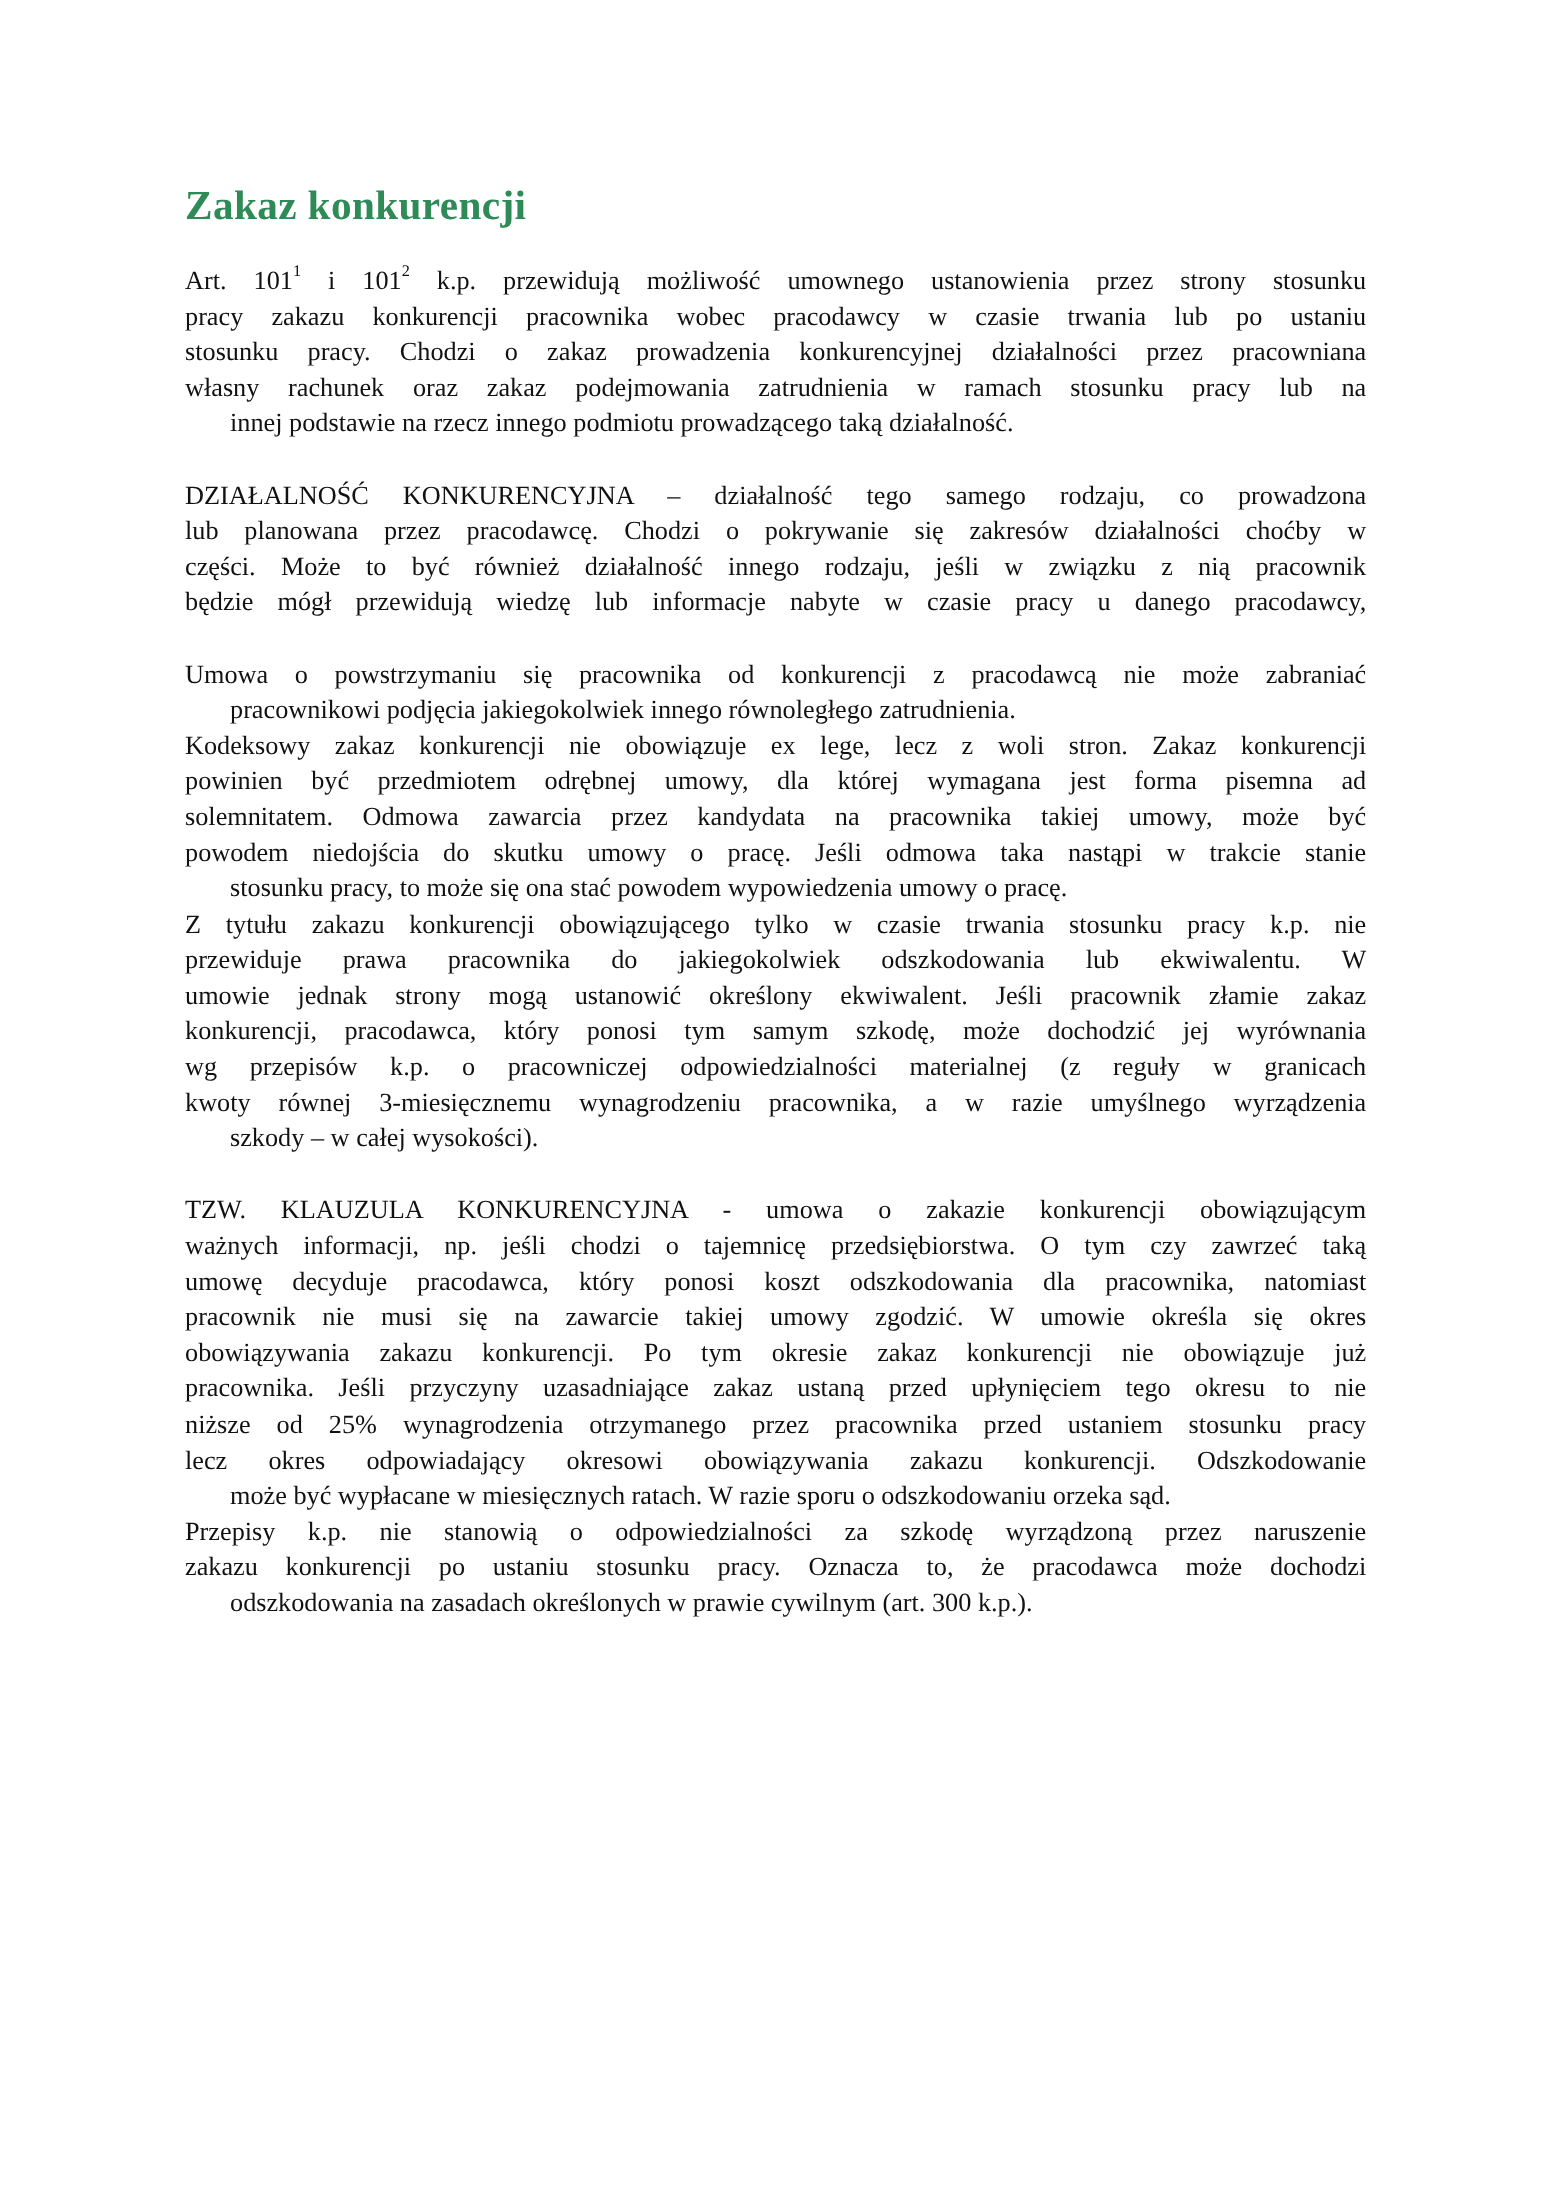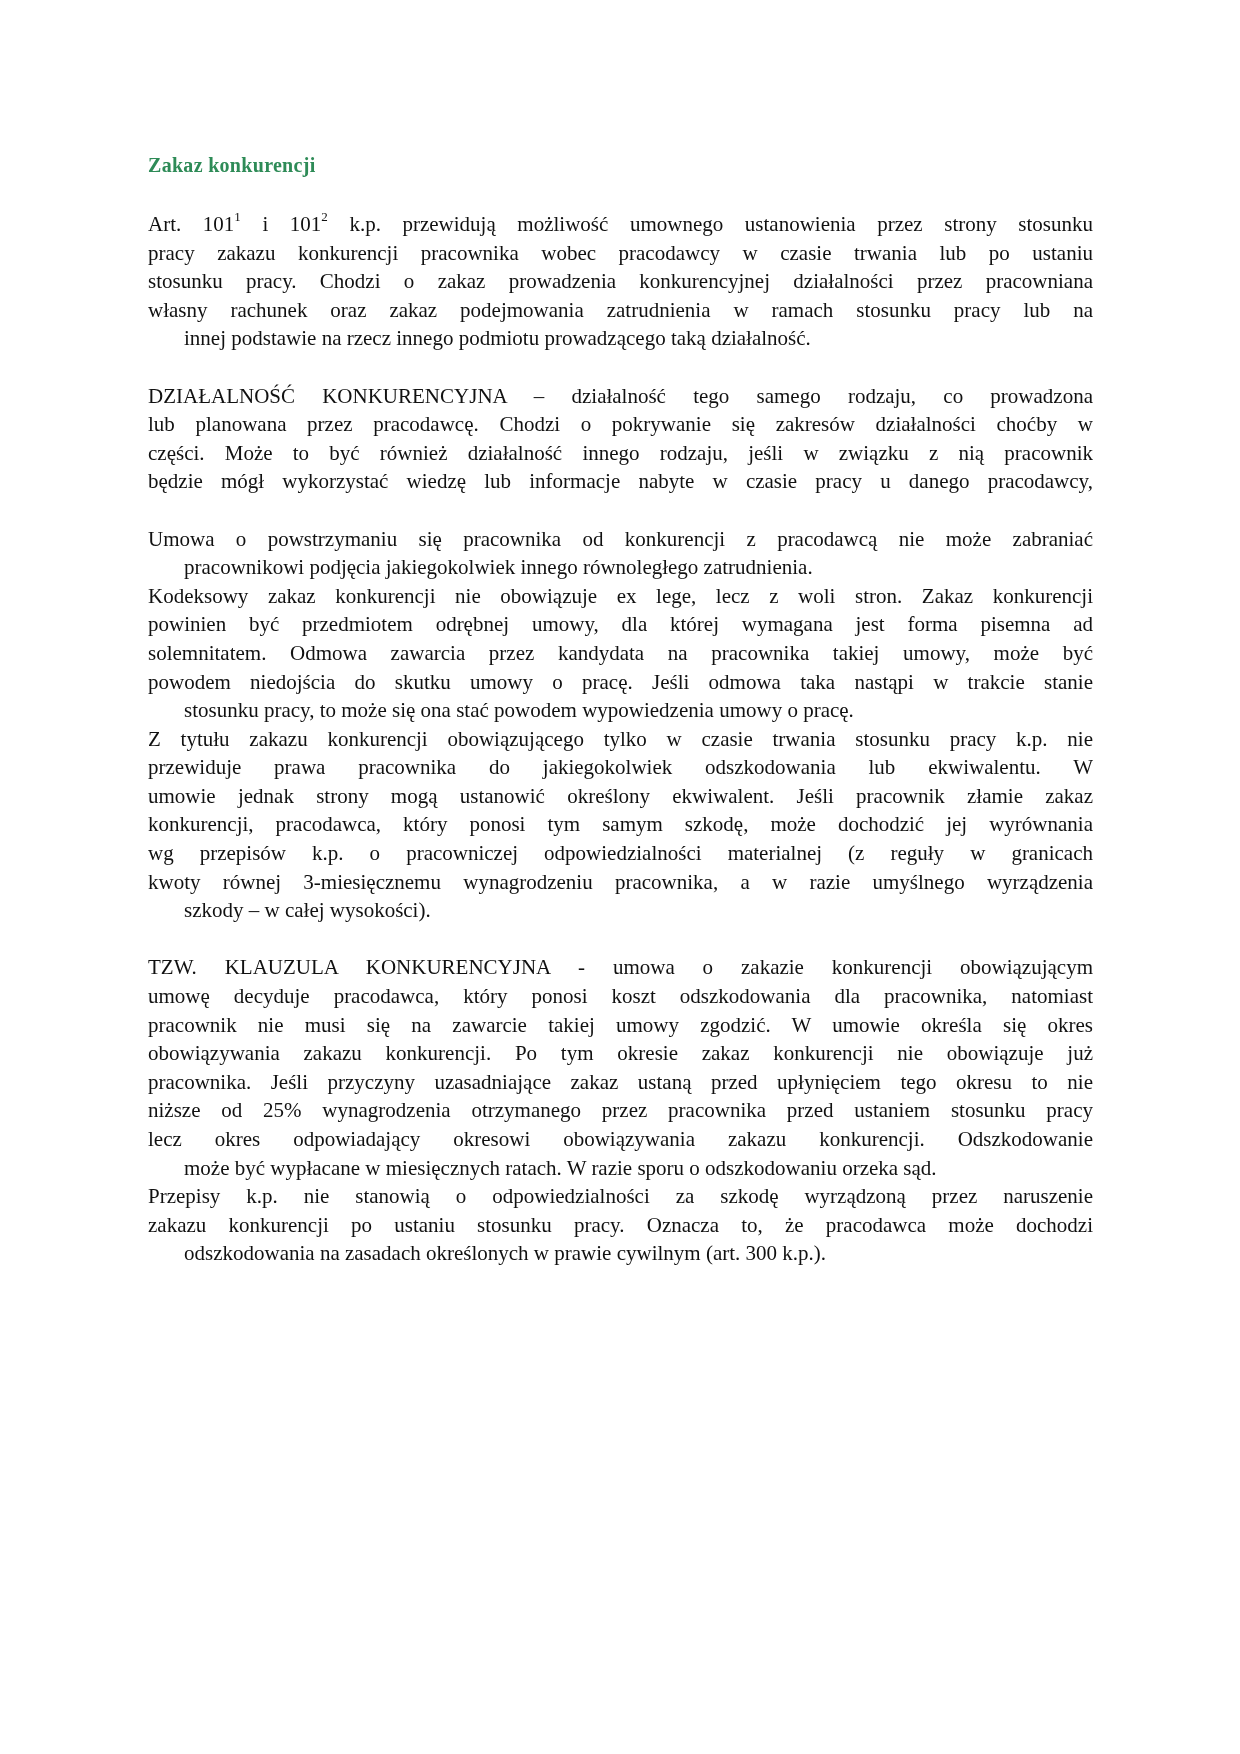--- a/index.html
+++ b/index.html
@@ -19,21 +19,21 @@
       position: absolute;
       left: 148px;
       top: 0;
       width: 945px;
     }
     .title {
       position: absolute;
       top: 148px;
       left: 0;
       margin: 0;
-      font-size: 20px;
+      font-size: 33px;
       font-weight: bold;
       color: #2e8b57;
       letter-spacing: 0.3px;
       line-height: 34px;
     }
     .body {
       position: absolute;
       top: 210px;
       left: 0;
       width: 945px;
@@ -78,21 +78,21 @@
       <span class="line">pracy zakazu konkurencji pracownika wobec pracodawcy w czasie trwania lub po ustaniu</span>
       <span class="line">stosunku pracy. Chodzi o zakaz prowadzenia konkurencyjnej działalności przez pracowniana</span>
       <span class="line">własny rachunek oraz zakaz podejmowania zatrudnienia w ramach stosunku pracy lub  na</span>
       <span class="line last">innej podstawie na rzecz innego podmiotu prowadzącego taką działalność.</span>
     </p>
 
     <p class="para gap">
       <span class="line">DZIAŁALNOŚĆ KONKURENCYJNA – działalność tego samego rodzaju, co prowadzona</span>
       <span class="line">lub planowana przez pracodawcę. Chodzi o pokrywanie się zakresów działalności choćby w</span>
       <span class="line">części. Może to być również działalność innego rodzaju, jeśli w związku z nią pracownik</span>
-      <span class="line">będzie mógł wykorzystać wiedzę lub informacje nabyte w czasie pracy u danego pracodawcy,</span>
+      <span class="line">będzie mógł przewidują wiedzę lub informacje nabyte w czasie pracy u danego pracodawcy,</span>
     </p>
 
     <p class="para gap">
       <span class="line">Umowa o powstrzymaniu się pracownika od konkurencji z pracodawcą nie może zabraniać</span>
       <span class="line last">pracownikowi podjęcia jakiegokolwiek innego równoległego zatrudnienia.</span>
     </p>
 
     <p class="para">
       <span class="line">Kodeksowy zakaz konkurencji nie obowiązuje ex lege, lecz z woli stron. Zakaz konkurencji</span>
       <span class="line">powinien być przedmiotem odrębnej umowy, dla której wymagana jest forma pisemna ad</span>
@@ -106,20 +106,21 @@
       <span class="line">przewiduje prawa pracownika do jakiegokolwiek odszkodowania lub ekwiwalentu. W</span>
       <span class="line">umowie jednak strony mogą ustanowić określony ekwiwalent. Jeśli pracownik złamie zakaz</span>
       <span class="line">konkurencji, pracodawca, który ponosi tym samym szkodę, może dochodzić jej wyrównania</span>
       <span class="line">wg przepisów k.p. o pracowniczej odpowiedzialności materialnej (z reguły w granicach</span>
       <span class="line">kwoty równej 3-miesięcznemu wynagrodzeniu pracownika, a w razie umyślnego wyrządzenia</span>
       <span class="line last">szkody – w całej wysokości).</span>
     </p>
 
     <p class="para gap">
       <span class="line">TZW. KLAUZULA KONKURENCYJNA - umowa o zakazie konkurencji obowiązującym</span>
+      <span class="line">ważnych informacji, np. jeśli chodzi o tajemnicę przedsiębiorstwa. O tym czy zawrzeć taką</span>
       <span class="line">umowę decyduje pracodawca, który ponosi koszt odszkodowania dla pracownika, natomiast</span>
       <span class="line">pracownik nie musi się na zawarcie takiej umowy zgodzić. W umowie określa się okres</span>
       <span class="line">obowiązywania zakazu konkurencji. Po tym okresie zakaz konkurencji nie obowiązuje już</span>
       <span class="line">pracownika. Jeśli przyczyny uzasadniające zakaz ustaną przed upłynięciem tego okresu to nie</span>
       <span class="line">niższe od 25% wynagrodzenia otrzymanego przez pracownika przed ustaniem stosunku pracy</span>
       <span class="line">lecz okres odpowiadający okresowi obowiązywania zakazu konkurencji. Odszkodowanie</span>
       <span class="line last">może być wypłacane w miesięcznych ratach. W razie sporu o odszkodowaniu orzeka sąd.</span>
     </p>
 
     <p class="para">

